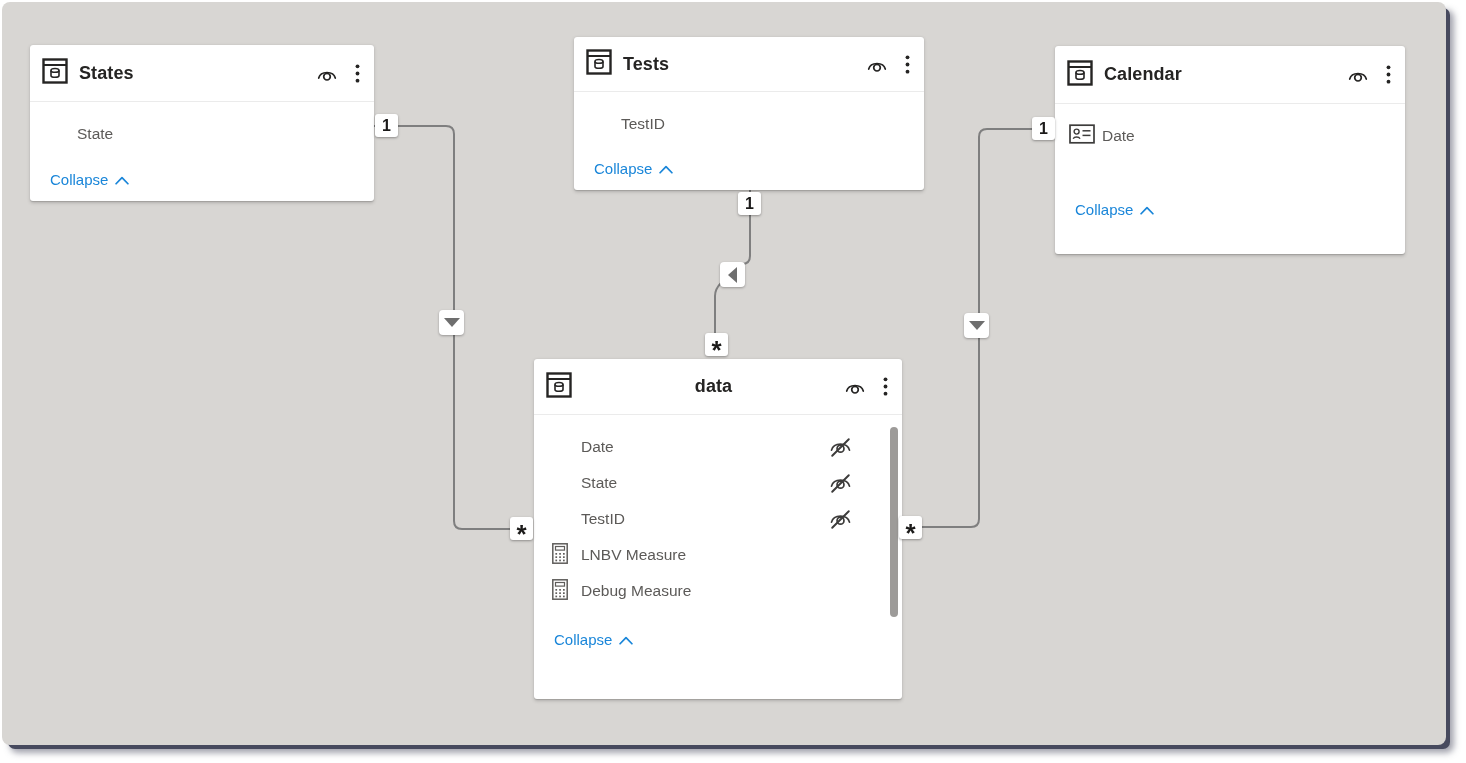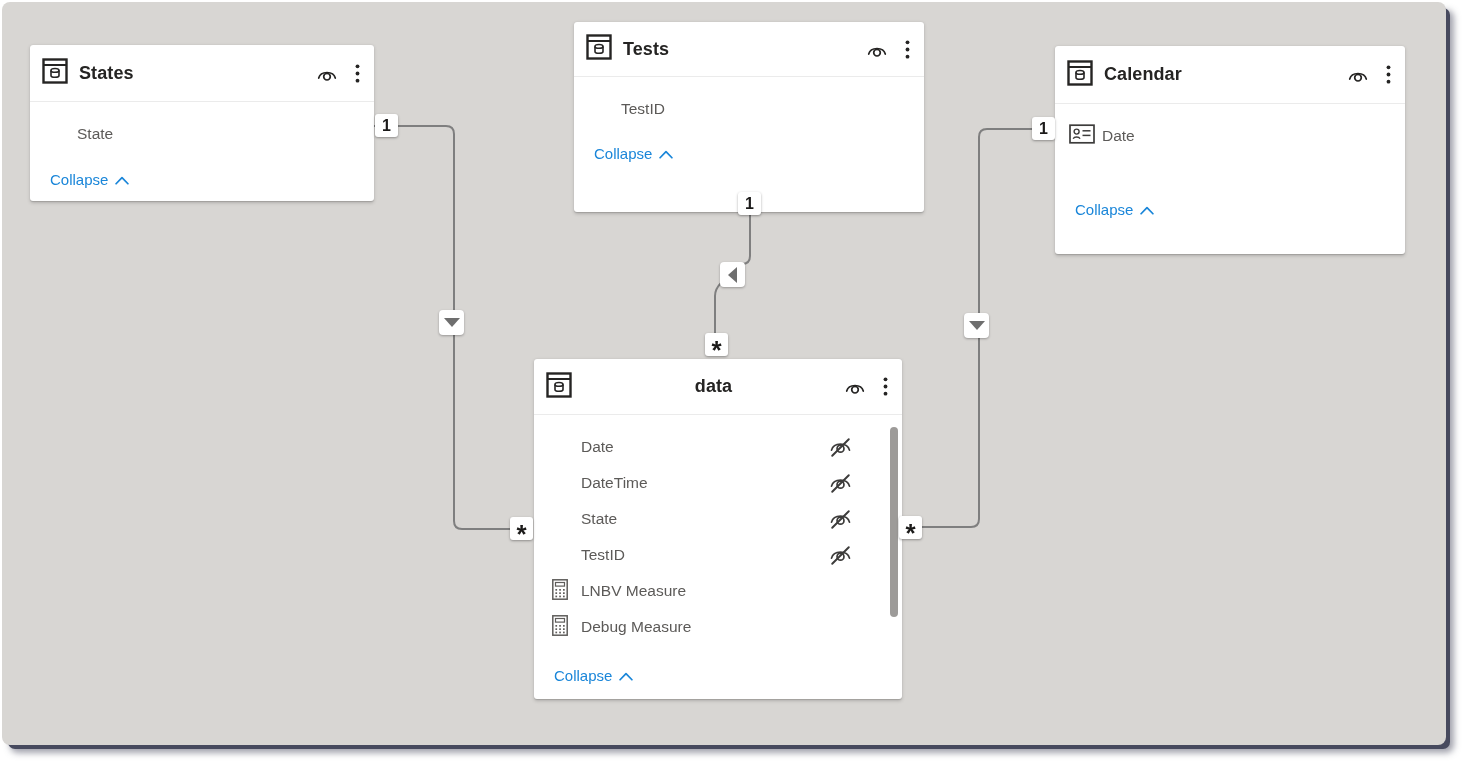--- a/index.html
+++ b/index.html
@@ -47,21 +47,21 @@
   .tri-left { width:0; height:0; border-top:8px solid transparent; border-bottom:8px solid transparent; border-right:9px solid #6e6e6e; }
 
   .scrollbar-thumb { position:absolute; right:4px; top:68px; width:8px; height:190px; background:#9d9b99; border-radius:4px; cursor:grab; }
 
   .spacer-sm { height:12px; } .spacer-xs { height:11px; } .spacer-md { height:15px; } .spacer-lg { height:40px; }
   .body-pad { padding-top:14px; }
 
   
   #card-states   { left:28px;  top:43px;  width:344px; height:156px; }
   #card-states .card-header { height:57px; }
-  #card-tests    { left:572px; top:20px;  width:350px; height:190px; }
+  #card-tests    { left:572px; top:35px;  width:350px; height:153px; }
   #card-tests .card-header { height:55px; }
   #card-calendar { left:1053px; top:44px; width:350px; height:208px; }
   #card-calendar .card-header { height:58px; }
   #card-data     { left:532px; top:357px; width:368px; height:340px; }
   #card-data .card-header { height:56px;text-align:center; }
 </style>
 </head>
 <body>
 
 <div class="canvas">
@@ -232,31 +232,20 @@
               <circle cx="2" cy="9" r="1.8" fill="#252423"></circle>
               <circle cx="2" cy="15.8" r="1.8" fill="#252423"></circle>
           </svg>
         </span>
       </span>
     </div>
     <div class="body-pad">
       <div class="field-row">
         <span class="field-icon-slot"></span>
         <span>Date</span>
-        <span class="row-right-icon">
-          <svg width="23" height="21" viewBox="0 0 20 18">
-            <path d="M2.2,11.3 C4,4.3 16,4.3 17.8,11.3" fill="none" stroke="#3d3c3b" stroke-width="1.5" stroke-linecap="round"></path>
-            <circle cx="10" cy="10" r="3" fill="none" stroke="#3d3c3b" stroke-width="1.5"></circle>
-            <line x1="2.8" y1="16.2" x2="17.2" y2="1.8" stroke="#3d3c3b" stroke-width="1.7" stroke-linecap="round"></line>
-          </svg>
-        </span>
-      </div>
-      <div class="field-row">
-        <span class="field-icon-slot"></span>
-        <span>DateTime</span>
         <span class="row-right-icon">
           <svg width="23" height="21" viewBox="0 0 20 18">
             <path d="M2.2,11.3 C4,4.3 16,4.3 17.8,11.3" fill="none" stroke="#3d3c3b" stroke-width="1.5" stroke-linecap="round"></path>
             <circle cx="10" cy="10" r="3" fill="none" stroke="#3d3c3b" stroke-width="1.5"></circle>
             <line x1="2.8" y1="16.2" x2="17.2" y2="1.8" stroke="#3d3c3b" stroke-width="1.7" stroke-linecap="round"></line>
           </svg>
         </span>
       </div>
       <div class="field-row">
         <span class="field-icon-slot"></span>

